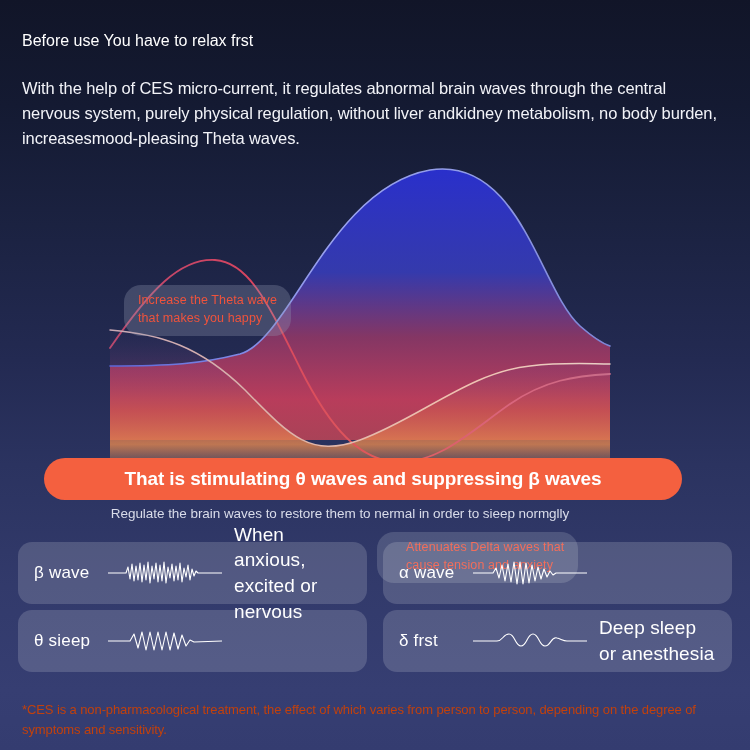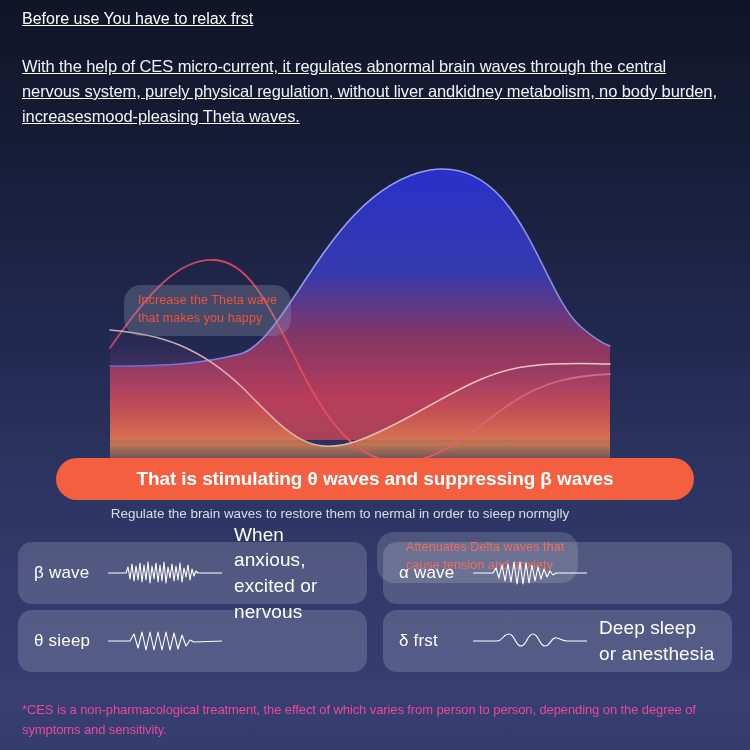--- a/index.html
+++ b/index.html
@@ -18,21 +18,21 @@
         #232a52 48%,
         #2b3360 62%,
         #323a6b 78%,
         #363e72 92%,
         #343c70 100%);
     color:#ffffff;
     position:relative;
   }
 
   
-  #header { padding:10px 22px 0 22px;text-decoration:underline; }
+  #header { padding:32px 22px 0 22px; }
 
   #page-subtitle {
     margin-top:26px;
     font-size:16.5px;
     line-height:1.52;
     color:#f2f3f8;
     letter-spacing:-0.1px;
     max-width:700px;
   }
 
@@ -54,21 +54,21 @@
     line-height:1.42;
     letter-spacing:0.1px;
     white-space:pre-line;
   }
   #callout-theta { left:124px; top:145px; }
   #callout-delta { left:377px; top:392px;padding-left:29px; }
 
   
   #banner {
     position:absolute;
-    left:56px; top:458px;
+    left:44px; top:458px;
     width:638px; height:42px;
     background:#f4603f;
     border-radius:21px;
     display:flex; align-items:center; justify-content:center;
     color:#ffffff;
     font-size:19px;
     font-weight:bold;
     letter-spacing:-0.1px;
   }
 
@@ -125,21 +125,21 @@
     letter-spacing:0.1px;
   }
 
   
   #footer-note {
     position:absolute;
     left:22px; top:700px;
     width:706px;
     font-size:13px;
     line-height:1.5;
-    color:#ec4899;
+    color:#c2410c;
     letter-spacing:-0.1px;
   }
 </style>
 </head>
 <body>
 
 <div id="header">
   <div>Before use You have to relax frst</div>
   <div id="page-subtitle">With the help of CES micro-current, it regulates abnormal brain waves through the central nervous system, purely physical regulation, without liver andkidney metabolism, no body burden, increasesmood-pleasing Theta waves.</div>
 </div>

